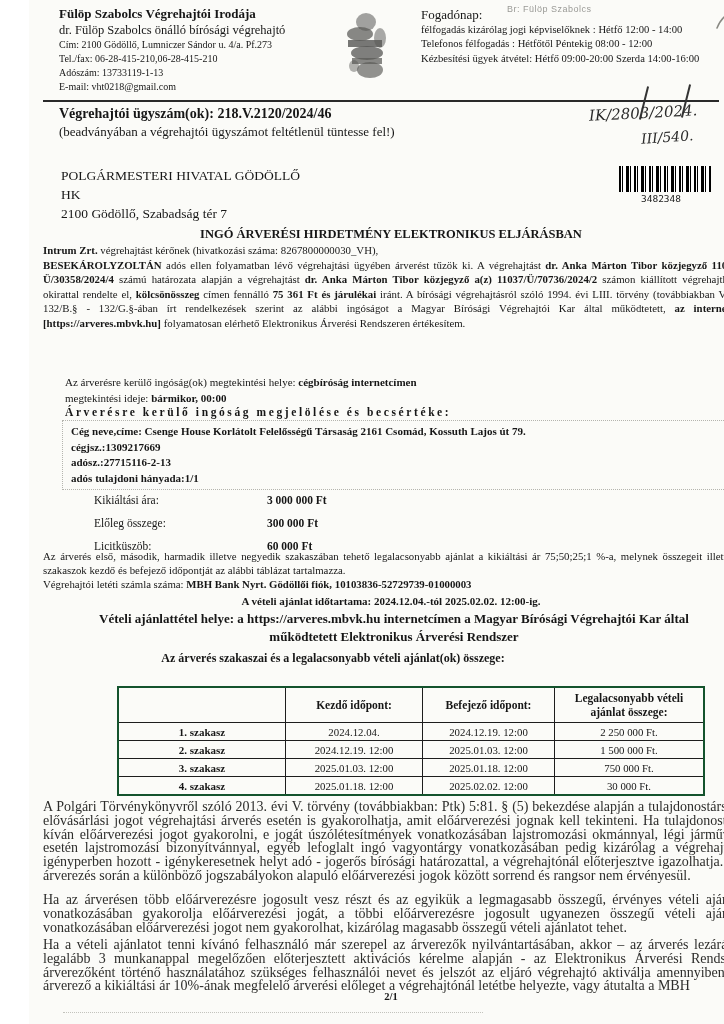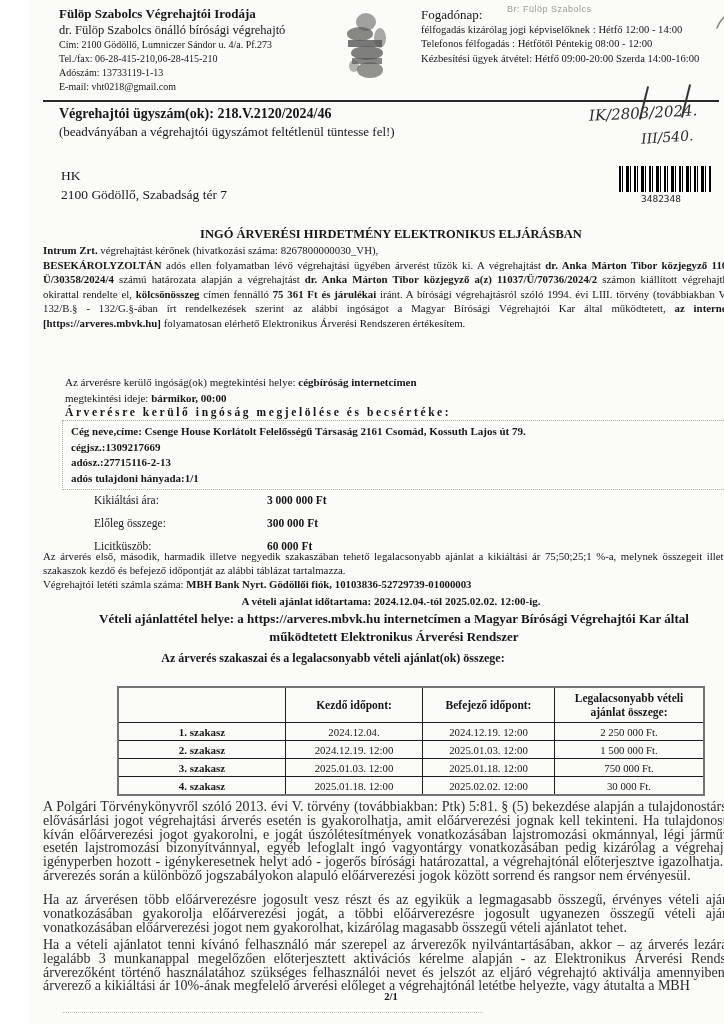--- a/index.html
+++ b/index.html
@@ -78,21 +78,21 @@
   .price-value{display:inline-block;width:110px;text-align:left;font-weight:bold;}
 
   .stages-note{position:absolute;left:14px;top:549px;width:700px;font-size:10.8px;line-height:14px;text-align:justify;}
   .deposit{position:absolute;left:14px;top:578px;font-size:10.8px;}
 
   .offer-period{position:absolute;left:0;top:595px;width:724px;text-align:center;font-weight:bold;font-size:11px;}
   .offer-place{position:absolute;left:43px;top:610px;width:644px;text-align:center;font-weight:bold;font-size:13px;line-height:17.5px;}
   .table-title{position:absolute;left:0;top:651px;width:608px;text-align:center;font-weight:bold;font-size:12px;}
 
   
-  .stage-table{position:absolute;left:88px;top:686px;border-collapse:collapse;border:2px solid #737373;}
+  .stage-table{position:absolute;left:88px;top:686px;border-collapse:collapse;border:2px solid #14532d;}
   .stage-table th,.stage-table td{border:1px solid #1d1d1d;padding:0 4px;text-align:center;}
   .stage-table th{font-weight:bold;font-size:11.5px;line-height:14px;height:34px;}
   .stage-table td{font-size:10.8px;height:17px;}
   .stage-table td.rowlabel{font-weight:bold;font-size:11px;}
   .col0{width:158px;} .col1{width:128px;} .col2{width:123px;} .col3{width:140px;}
 
   
   .legal{position:absolute;left:14px;width:700px;font-size:14px;line-height:13.8px;text-align:justify;color:#2d2d2b;}
   .legal1{top:800px;} .legal2{top:893px;} .legal3{top:938px;}
   .page-num{position:absolute;left:0;top:991px;width:724px;text-align:center;font-weight:bold;font-size:10.5px;}
@@ -146,20 +146,21 @@
 
   <div class="hand-slash slash-a"></div>
   <div class="hand-slash slash-b"></div>
   <div class="hand hand1">IK/2803/2024.</div>
   <div class="hand hand2">III/540.</div>
 
   <div class="barcode"></div>
   <div class="barcode-num">3482348</div>
 
   <div class="recipient">
+    <div>POLGÁRMESTERI HIVATAL GÖDÖLLŐ</div>
     <div>HK</div>
     <div>2100 Gödöllő, Szabadság tér 7</div>
   </div>
 
   <div class="doc-title">INGÓ ÁRVERÉSI HIRDETMÉNY ELEKTRONIKUS ELJÁRÁSBAN</div>
 
   <div class="intro"><span class="b">Intrum Zrt.</span><span> végrehajtást kérőnek (hivatkozási száma: 8267800000030_VH),</span><br><span class="b">BESEKÁROLYZOLTÁN</span><span> adós ellen folyamatban lévő végrehajtási ügyében árverést tűzök ki. A végrehajtást  </span><span class="b">dr. Anka Márton Tibor közjegyző 11037/Ü/30358/2024/4</span><span> számú határozata alapján a végrehajtást  </span><span class="b">dr. Anka Márton Tibor közjegyző a(z) 11037/Ü/70736/2024/2</span><span> számon kiállított végrehajtható okirattal rendelte el, </span><span class="b">kölcsönösszeg</span><span> címen fennálló </span><span class="b">75 361 Ft és járulékai</span><span> iránt. A bírósági végrehajtásról szóló 1994. évi LIII. törvény (továbbiakban Vht.) 132/B.§ - 132/G.§-ában írt rendelkezések szerint az alábbi ingóságot a Magyar Bírósági Végrehajtói Kar által működtetett, </span><span class="b">az interneten [https://arveres.mbvk.hu]</span><span> folyamatosan elérhető Elektronikus Árverési Rendszeren értékesítem.</span></div>
 
   <div class="viewing">
     <div><span>Az árverésre kerülő ingóság(ok) megtekintési helye: </span><span class="b">cégbíróság internetcímen</span></div>

